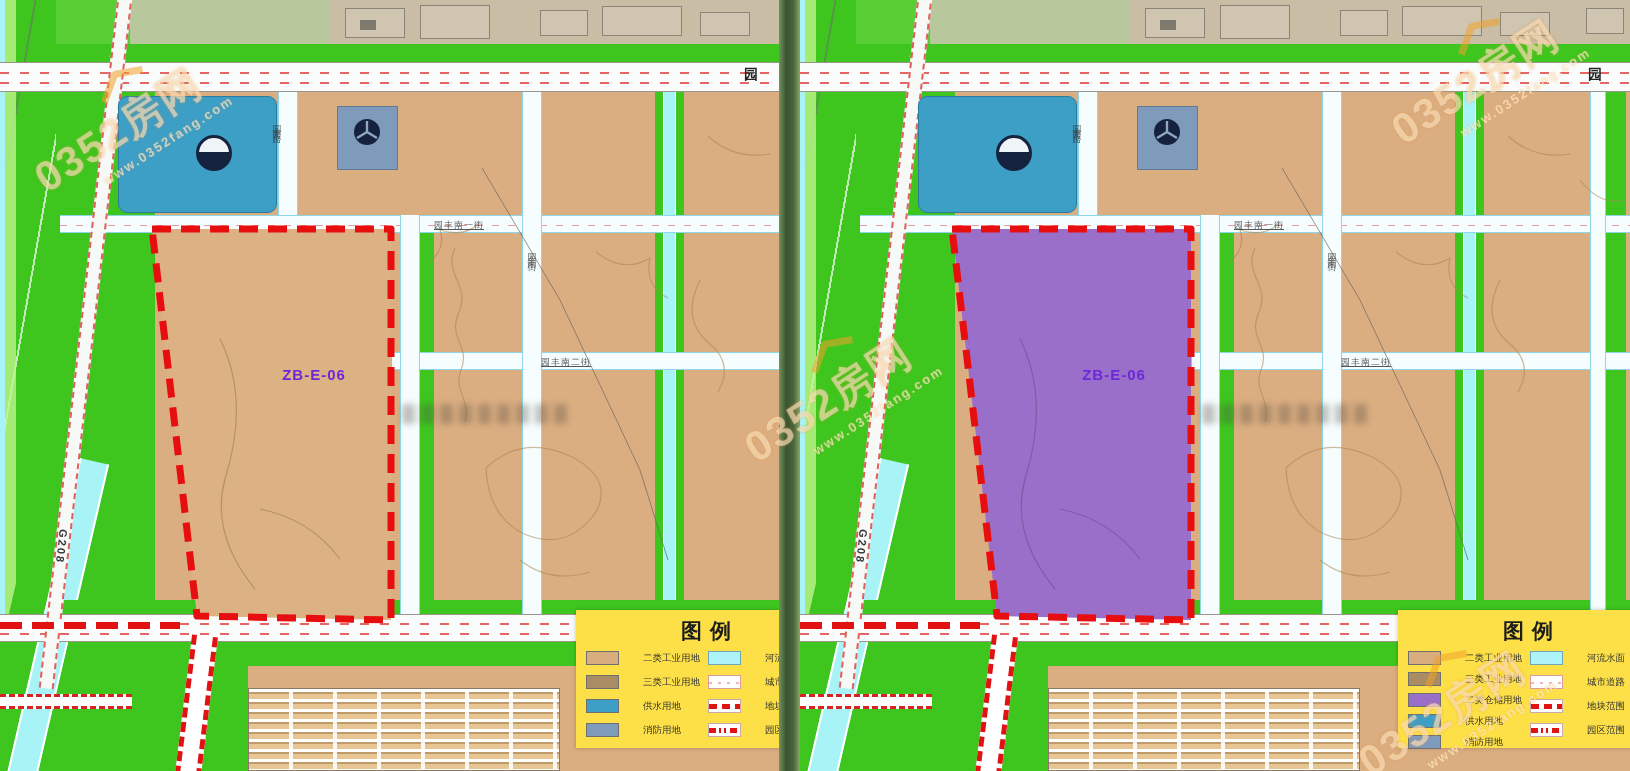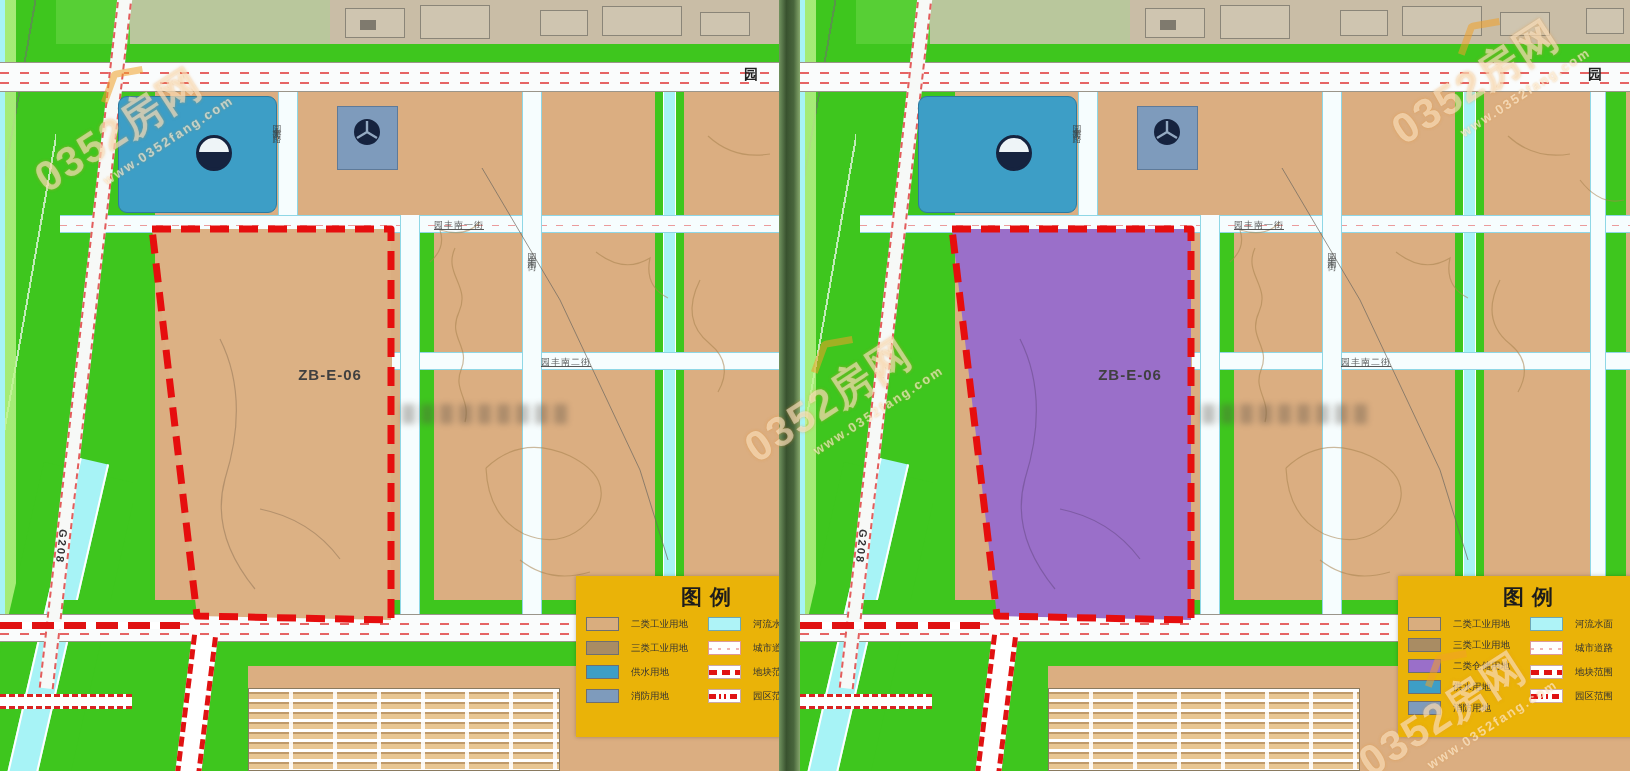--- a/index.html
+++ b/index.html
@@ -97,22 +97,22 @@
     border:1px solid #2b7ba1; border-radius:9px; }
   .m-icon-water { position:absolute; left:77px; top:38px; width:36px; height:36px; border-radius:50%;
     border:3px solid #16233f; background:linear-gradient(180deg,#eef4f7 0 46%,#16233f 46% 100%); }
   .m-block-gray { left:337px; top:106px; width:61px; height:64px; background:#7e9bbc; border:1px solid #5e7a99; }
   .m-block-gray svg { position:absolute; left:14px; top:10px; }
 
   
   .m-parcel-svg { left:140px; top:219px; width:256px; height:408px; overflow:visible; }
   .m-parcel-poly { stroke:#e60e0e; stroke-width:7; stroke-dasharray:19 10; stroke-linejoin:round; }
   .m-parcel-contour { fill:none; stroke:rgba(0,0,0,.18); stroke-width:1.2; }
-  .m-parcel-label { left:240px; top:366px; width:180px; text-align:center;
-    font:700 15px "Liberation Sans",sans-serif; letter-spacing:1px; color:#404040; }
+  .m-parcel-label { left:224px; top:366px; width:180px; text-align:center;
+    font:700 15px "Liberation Sans",sans-serif; letter-spacing:1px; color:#6d28d9; }
 
   
   .m-toplabel { top:66px; font:700 14px "Liberation Sans",sans-serif; color:#222;
     letter-spacing:14px; white-space:nowrap; position:absolute; }
   .map--left .m-toplabel { left:744px; }
   .map--right .m-toplabel { left:788px; }
   .m-label-h { position:absolute; font:9px "Liberation Sans",sans-serif; color:#3b3b3b; letter-spacing:1px; white-space:nowrap; opacity:.85;text-decoration:underline; }
   .lbl-r1 { left:434px; top:219px; }
   .lbl-r2 { left:541px; top:356px; }
   .m-label-v { position:absolute; writing-mode:vertical-rl; font:9px "Liberation Sans",sans-serif;
@@ -123,29 +123,29 @@
   
   .m-rows { left:248px; top:688px; width:312px; height:83px; border:1px solid #8a7a5f;
     background-image:
       repeating-linear-gradient(90deg, rgba(0,0,0,0) 0 40px, rgba(255,255,255,.9) 40px 44px),
       repeating-linear-gradient(180deg, #ffffff 0 3px, #bf9a6b 3px 5px, #e8c693 5px 10px); }
   .m-blurrow { left:402px; top:404px; width:165px; height:20px; opacity:.45; filter:blur(3px);
     background:repeating-linear-gradient(90deg, rgba(85,75,65,.75) 0 13px, rgba(0,0,0,0) 13px 19px); }
   .m-squiggles { left:0; top:0; width:830px; height:771px; pointer-events:none; }
 
   
-  .legend { position:absolute; top:576px; width:260px; height:161px; background:#eab308;
+  .legend { position:absolute; top:610px; width:260px; height:138px; background:#fde047;
     box-shadow:0 0 4px rgba(0,0,0,.25); }
   .map--left  .legend { left:576px; }
   .map--right .legend { left:598px; }
   .legend-title { text-align:center; font:700 21px "Liberation Sans",sans-serif; color:#1c1c1c;
     letter-spacing:8px; padding:7px 0 4px 8px; }
   .legend-cols { display:flex; padding:2px 6px 0 10px; }
   .legend-col { width:124px; }
-  .legend-row { display:flex; align-items:center; gap:12px; margin-bottom:10px; }
+  .legend-row { display:flex; align-items:center; gap:24px; margin-bottom:10px; }
   .map--right .legend-col1 .legend-row { margin-bottom:7px; }
   .legend-swatch { width:33px; height:14px; flex:0 0 auto; border:1px solid #6f6f6f; }
   .sw-water { border:1px solid #6da7b5; }
   .sw-road { background-color:#fff !important; border:1px solid #dd9a9a;
     background-image:repeating-linear-gradient(90deg, rgba(230,120,120,.55) 0 3px, rgba(0,0,0,0) 3px 9px);
     background-size:100% 2px; background-position:0 6px; background-repeat:no-repeat; }
   .sw-boundary { background-color:#fff !important; border:1px solid #c9a9a9;
     background-image:repeating-linear-gradient(90deg,#e01212 0 8px, rgba(0,0,0,0) 8px 13px);
     background-size:100% 5px; background-position:0 4px; background-repeat:no-repeat; }
   .sw-zone { background-color:#fff !important; border:1px solid #c9a9a9;

